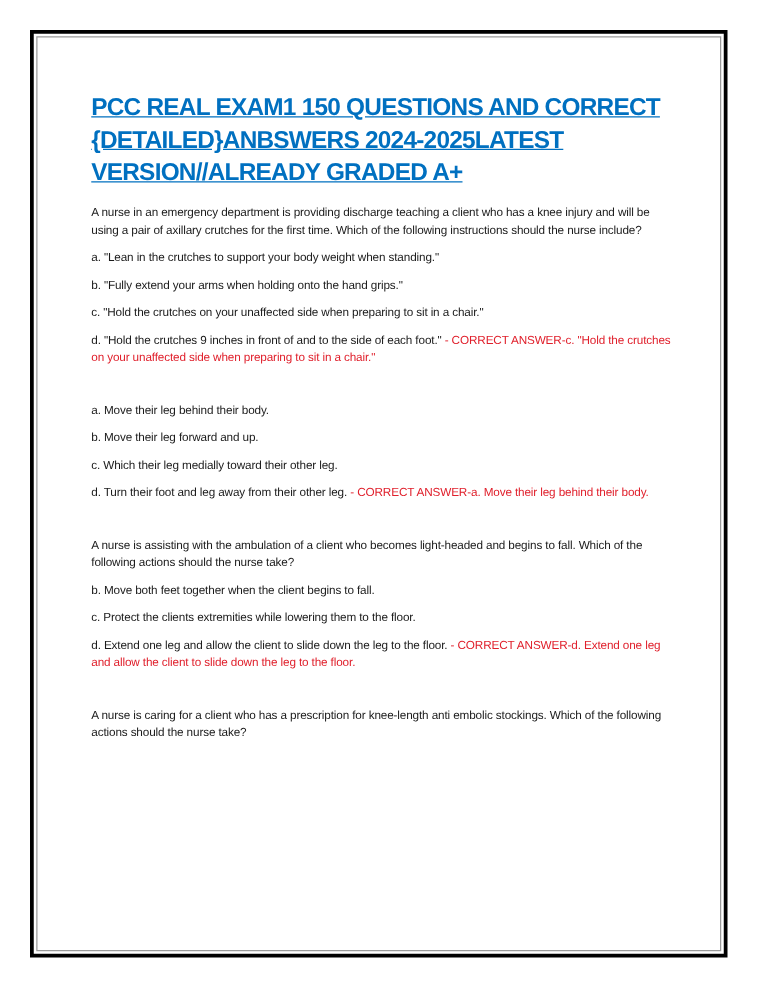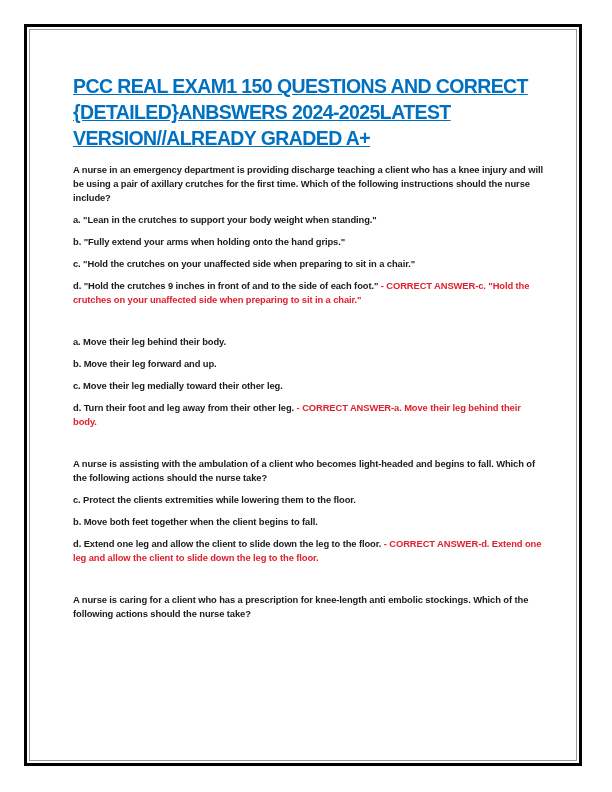--- a/index.html
+++ b/index.html
@@ -10,21 +10,21 @@
   }
   .page-border-inner {
     position: absolute; left: 2px; top: 2px; right: 2px; bottom: 2px;
     border: 1px solid #9a9a9a;
   }
   .content { position: absolute; left: 73px; top: 73px; width: 470px; }
   .title {
     color: #0070c0; font-weight: bold; font-size: 19.5px; line-height: 26px;
     margin: 0 0 12px 0; letter-spacing: -0.6px; text-decoration: underline;
   }
-  .para { font-size: 9.4px; line-height: 14px; color: #1a1a1a; margin: 0 0 8px 0; letter-spacing: -0.1px; font-weight: bold; }
+  .para { font-size: 9.4px; line-height: 14px; color: #1a1a1a; margin: 0 0 8px 0; letter-spacing: -0.1px; }
   .answer { color: #e0202c; }
   .block { margin-bottom: 28px; }
 </style>
 </head>
 <body>
 
 <div class="page-border">
   <div class="page-border-inner"></div>
 </div>
 
@@ -35,27 +35,27 @@
     <p class="para">A nurse in an emergency department is providing discharge teaching a client who has a knee injury and will be using a pair of axillary crutches for the first time. Which of the following instructions should the nurse include?</p>
     <p class="para">a. "Lean in the crutches to support your body weight when standing."</p>
     <p class="para">b. "Fully extend your arms when holding onto the hand grips."</p>
     <p class="para">c. "Hold the crutches on your unaffected side when preparing to sit in a chair."</p>
     <p class="para"><span>d. "Hold the crutches 9 inches in front of and to the side of each foot."</span><span class="answer"> - CORRECT ANSWER-c. "Hold the crutches on your unaffected side when preparing to sit in a chair."</span></p>
   </div>
 
   <div class="block">
     <p class="para">a. Move their leg behind their body.</p>
     <p class="para">b. Move their leg forward and up.</p>
-    <p class="para">c. Move their leg medially toward their other leg.</p>
+    <p class="para">c. Which their leg medially toward their other leg.</p>
     <p class="para"><span>d. Turn their foot and leg away from their other leg.</span><span class="answer"> - CORRECT ANSWER-a. Move their leg behind their body.</span></p>
   </div>
 
   <div class="block">
     <p class="para">A nurse is assisting with the ambulation of a client who becomes light-headed and begins to fall. Which of the following actions should the nurse take?</p>
+    <p class="para">b. Move both feet together when the client begins to fall.</p>
     <p class="para">c. Protect the clients extremities while lowering them to the floor.</p>
-    <p class="para">b. Move both feet together when the client begins to fall.</p>
     <p class="para"><span>d. Extend one leg and allow the client to slide down the leg to the floor.</span><span class="answer"> - CORRECT ANSWER-d. Extend one leg and allow the client to slide down the leg to the floor.</span></p>
   </div>
 
   <div class="block">
     <p class="para">A nurse is caring for a client who has a prescription for knee-length anti embolic stockings. Which of the following actions should the nurse take?</p>
   </div>
 </div>
 
 </body></html>

